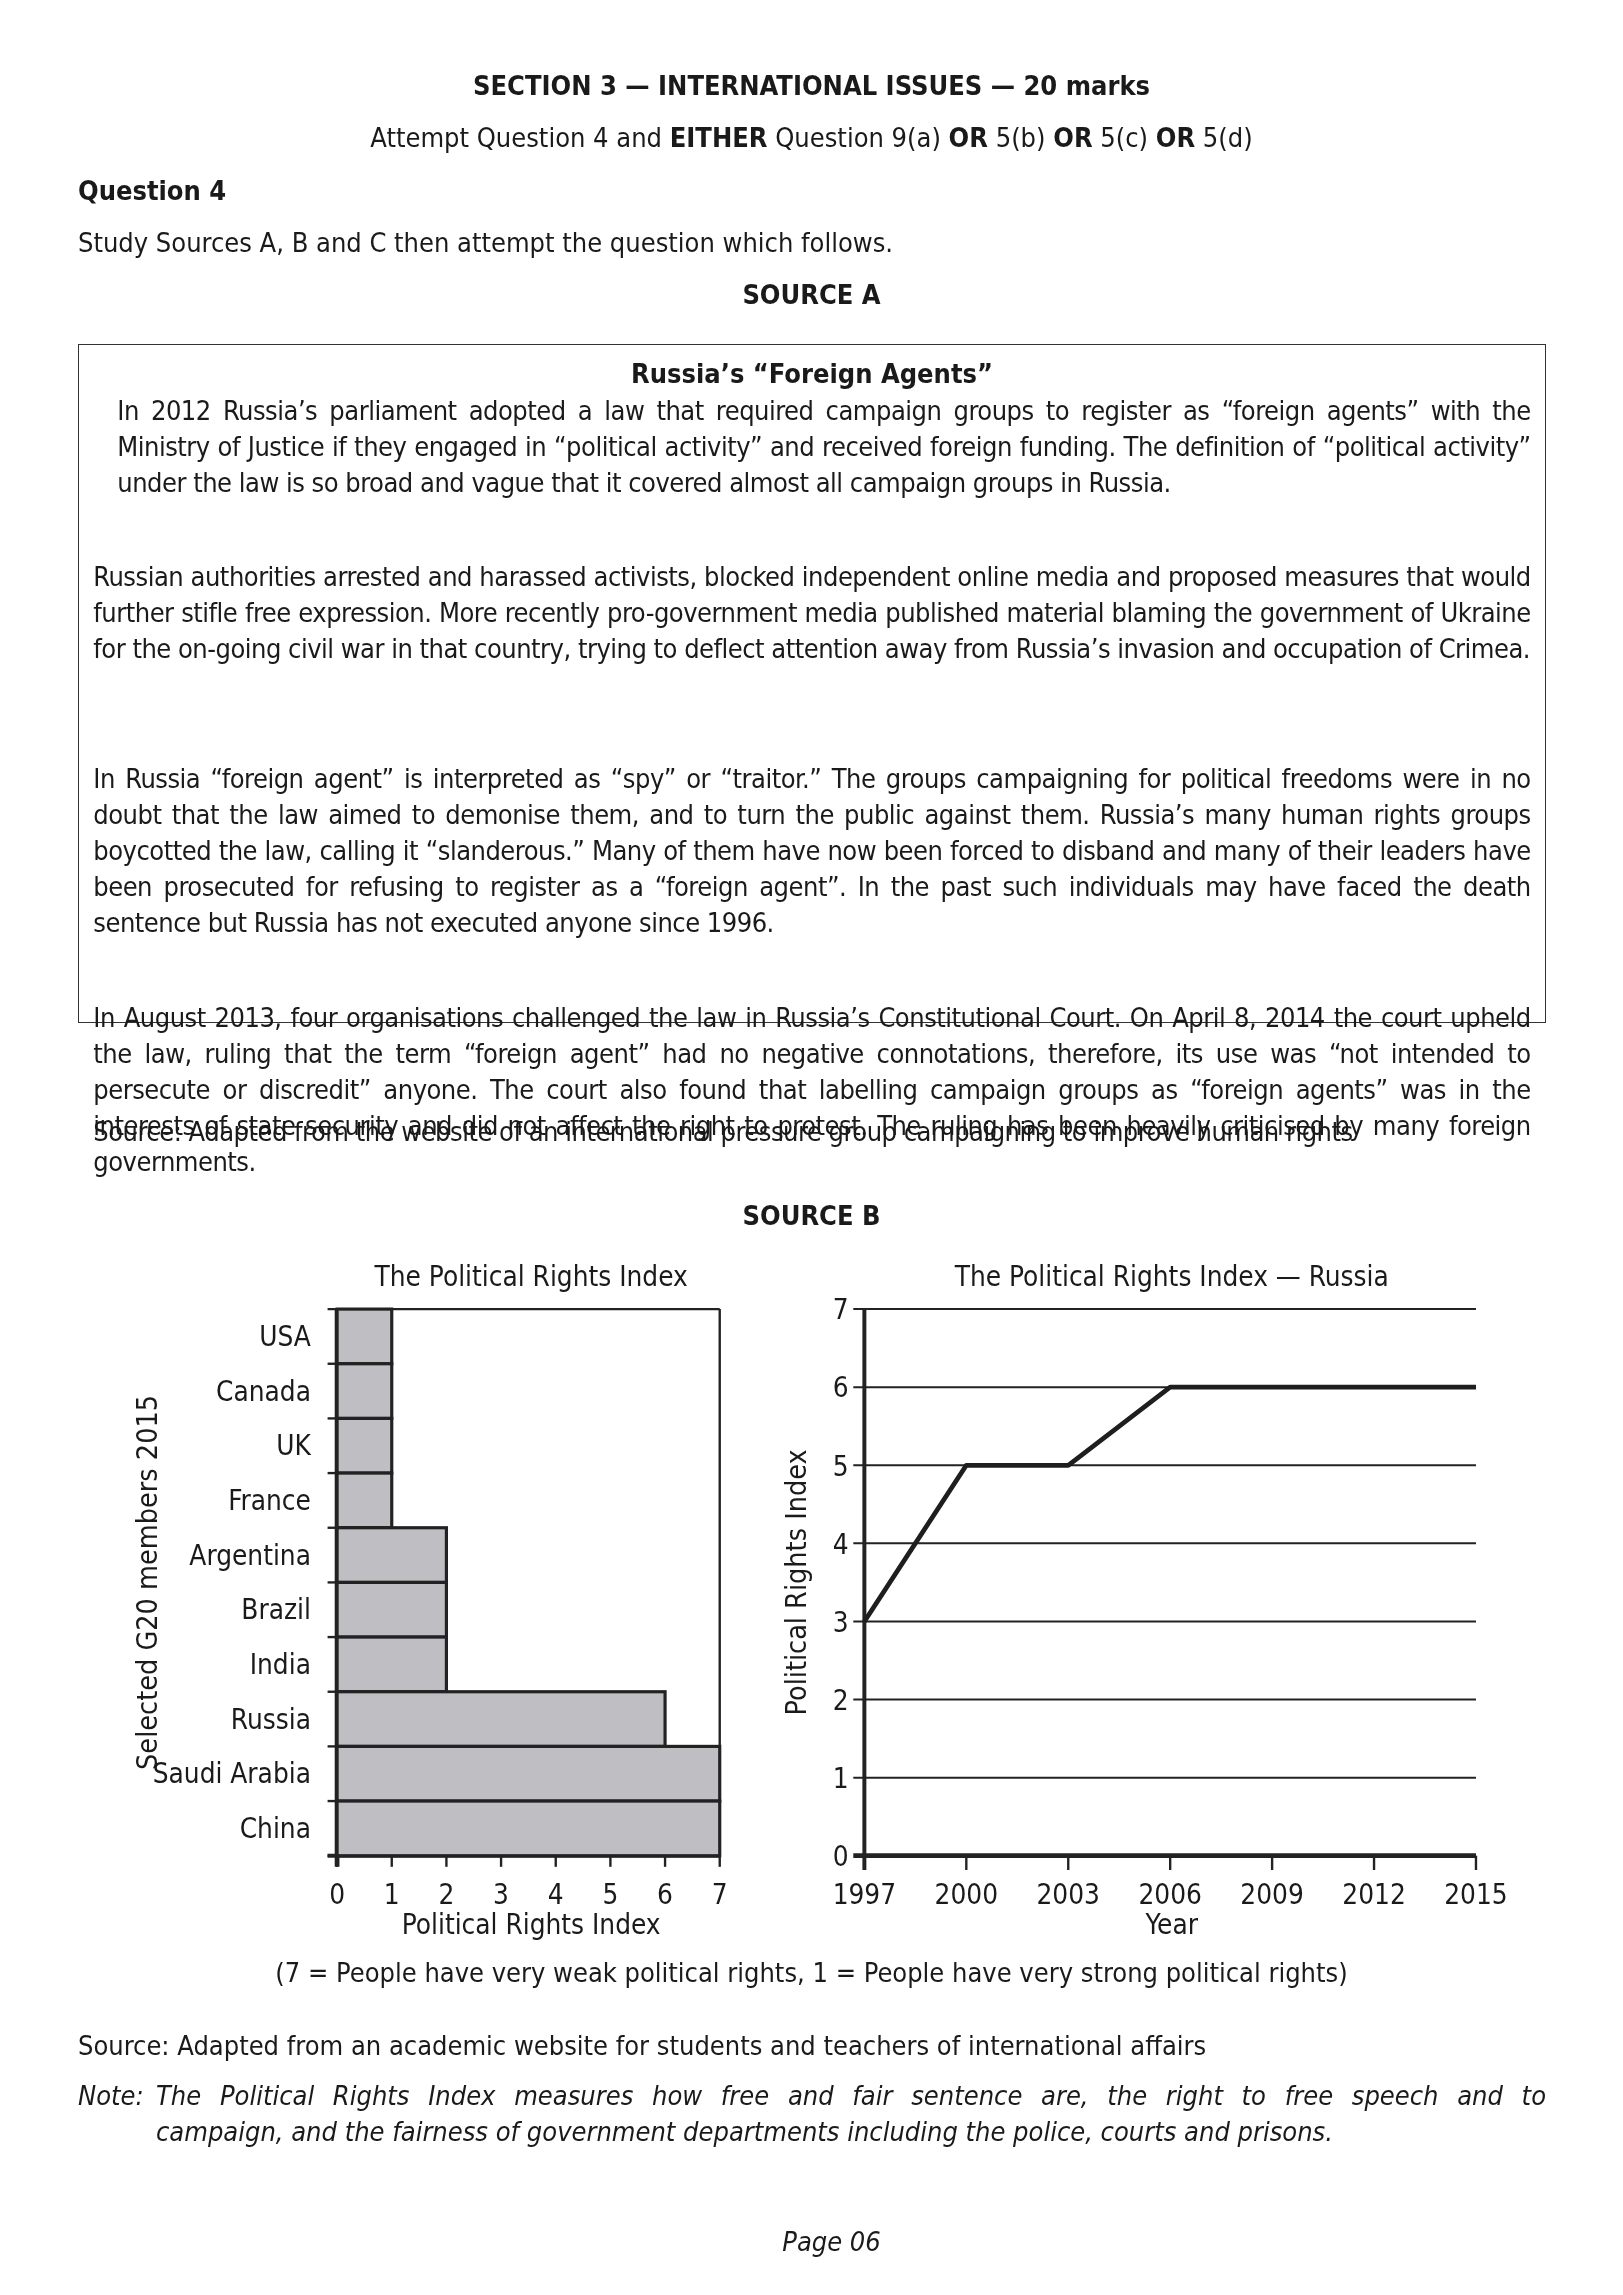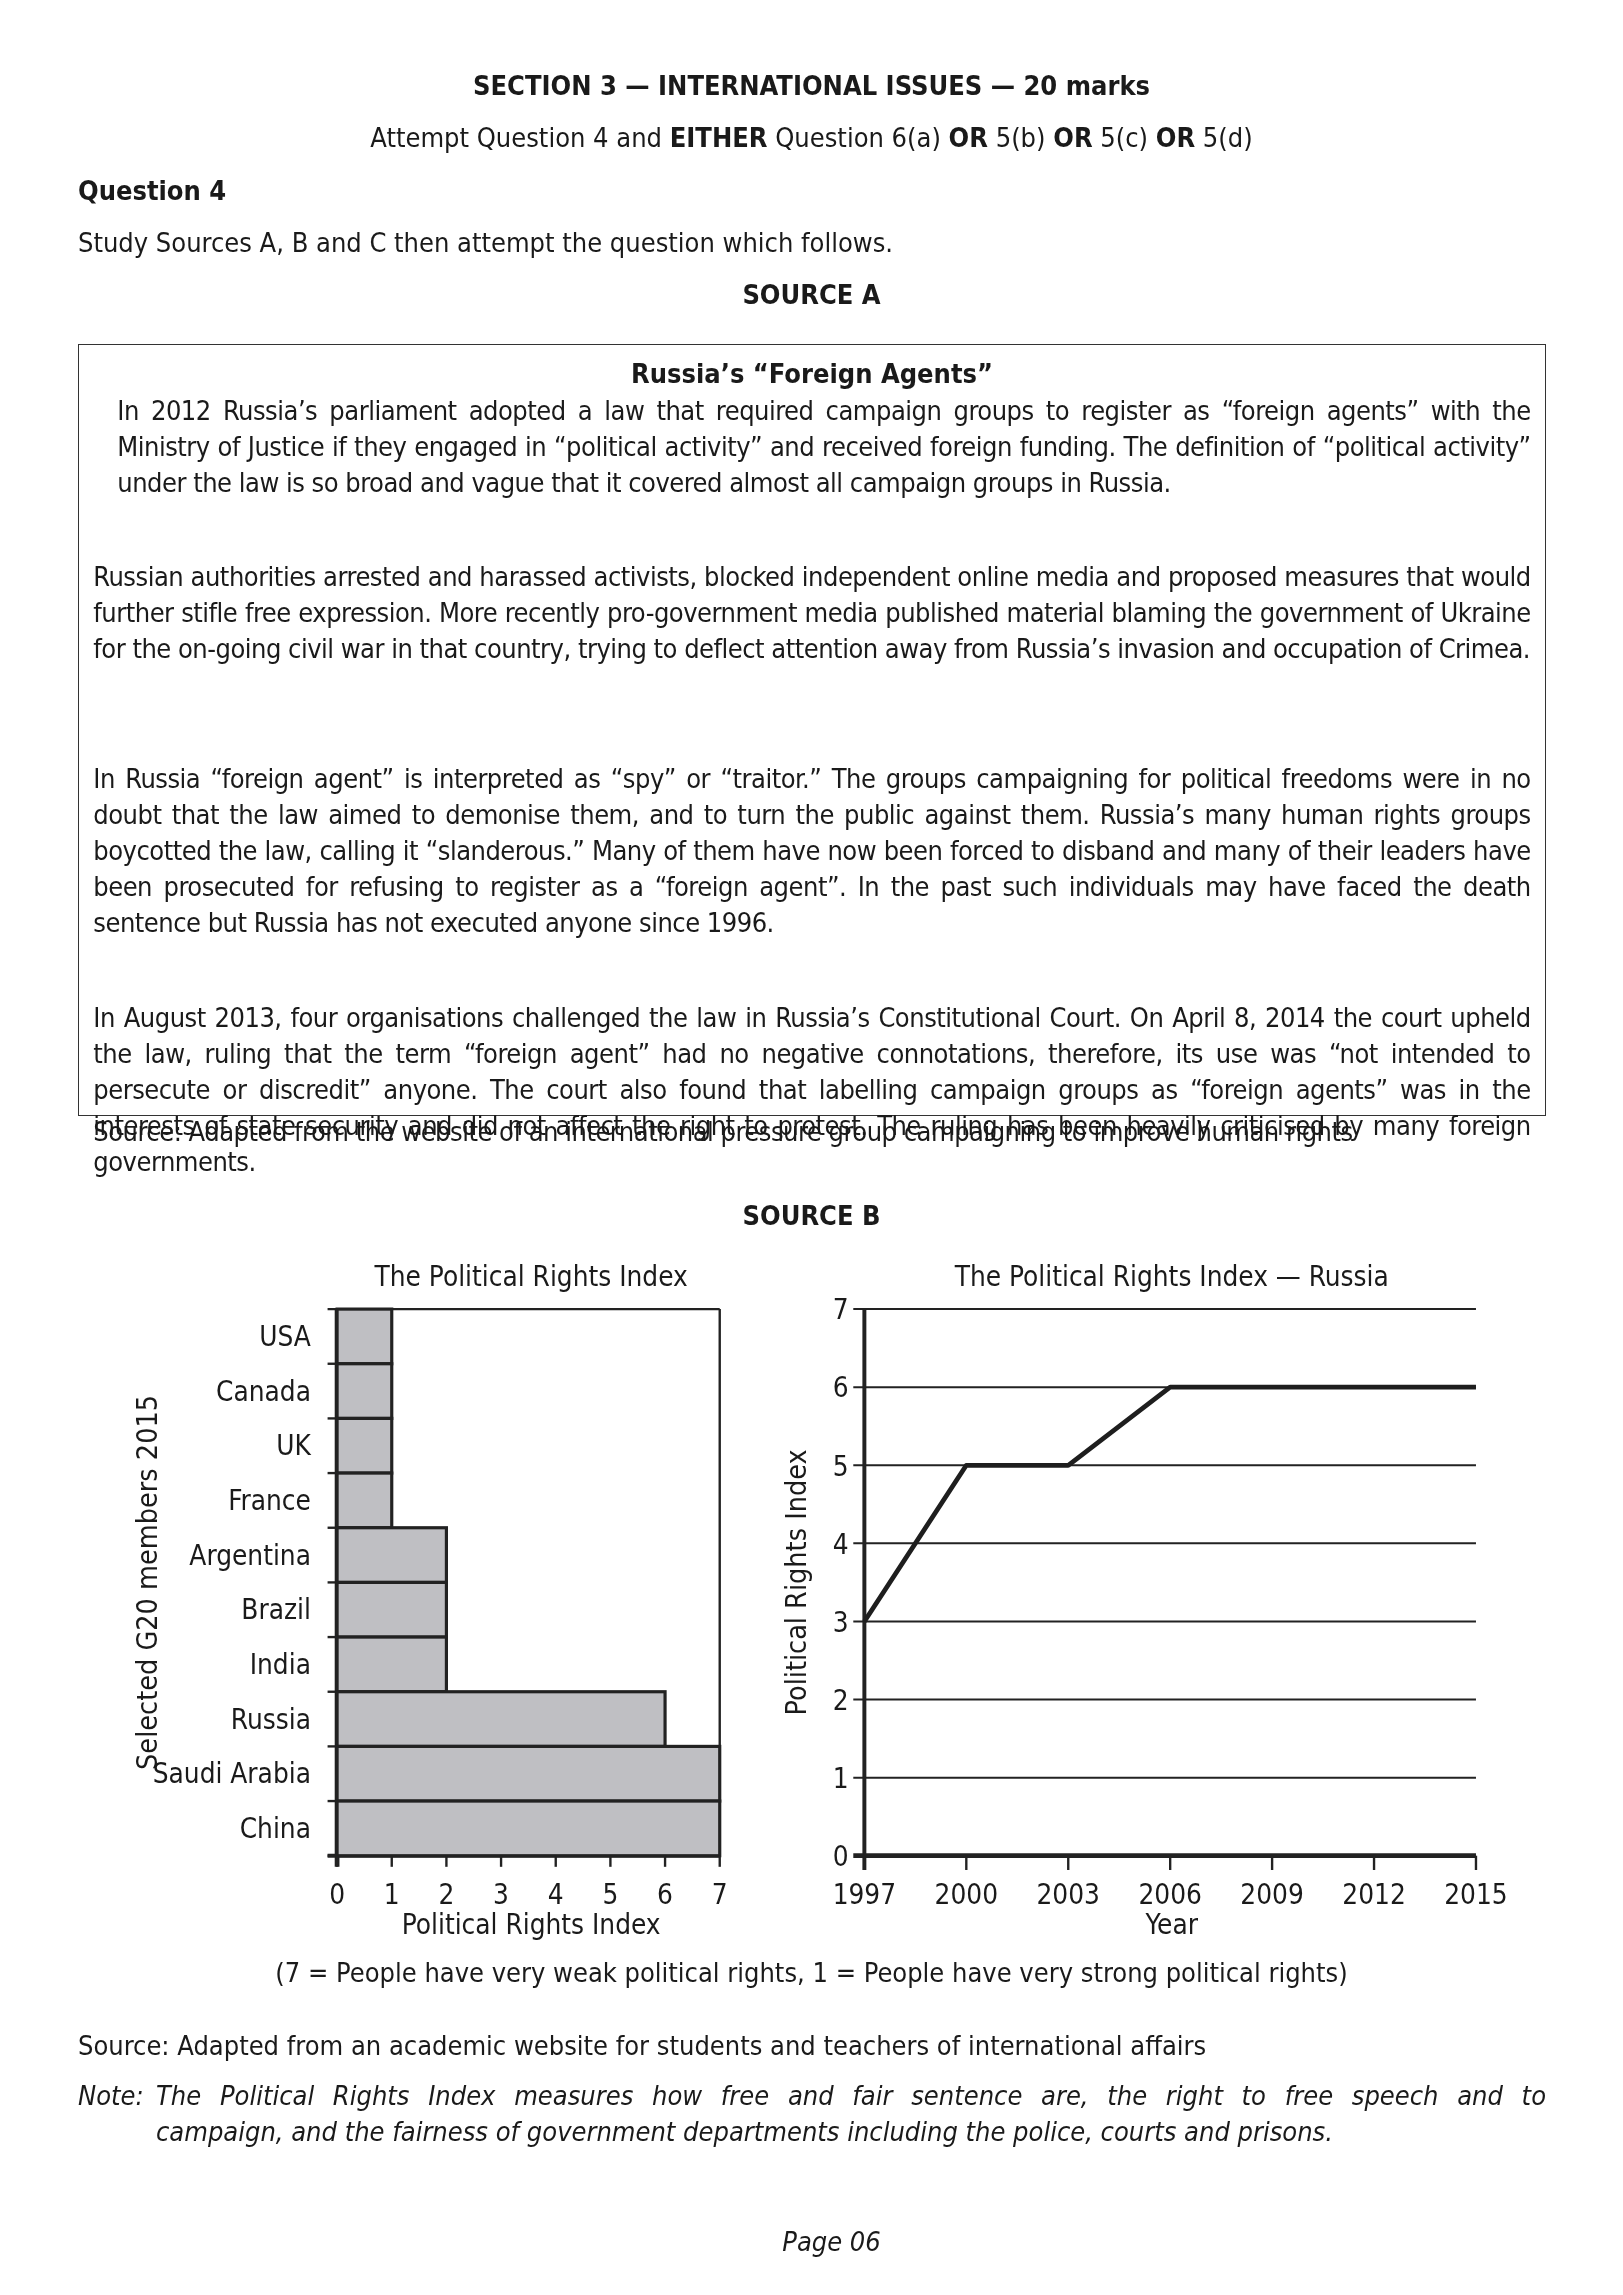--- a/index.html
+++ b/index.html
@@ -12,21 +12,21 @@
   .center { left: 0; width: 1623px; text-align: center; }
   .bold { font-weight: bold; }
   .t34 { font-size: 27px; line-height: 35px; }
   .sec-title { top: 68px; }
   .instr { top: 120px; }
   .q-label { left: 78px; top: 173px; }
   .q-intro { left: 78px; top: 225px; }
   .src-a-label { top: 277px; }
 
   .box {
-    left: 78px; top: 344px; width: 1468px; height: 772px;
+    left: 78px; top: 344px; width: 1468px; height: 679px;
     border: 1.6px solid #333; box-sizing: border-box;
   }
   .box-title { position: absolute; left: 0; right: 0; top: 11px; text-align: center; font-weight: bold; }
   .para {
     position: absolute; left: 14.3px; right: 14.3px;
     text-align: justify; text-align-last: left;
     font-size: 27px; line-height: 36px;
     letter-spacing: -0.5px;
   }
   .p1 { top: 48px; margin-left: 24px; }
@@ -44,21 +44,21 @@
   .note { left: 78px; top: 2078px; width: 1468px; font-style: italic; font-size: 27px; line-height: 36px; }
   .note-label { position: absolute; left: 0; top: 0; }
   .note-text1 { position: absolute; left: 78px; top: 0; right: 0; text-align: justify; text-align-last: justify; }
   .note-text2 { position: absolute; left: 78px; top: 36px; right: 0; }
   .page-num { top: 2224px; font-style: italic; padding-left: 20px; }
 </style>
 </head>
 <body>
 
 <div class="abs center t34 bold sec-title">SECTION 3 — INTERNATIONAL ISSUES — 20 marks</div>
-<div class="abs center t34 instr" id="instr"><span>Attempt Question 4 and </span><span style="font-weight: bold;">EITHER</span><span> Question 6(a) </span><span style="font-weight: bold;">OR</span><span> 5(b) </span><span style="font-weight: bold;">OR</span><span> 5(c) </span><span style="font-weight: bold;">OR</span><span> 5(d)</span></div>
+<div class="abs center t34 instr" id="instr"><span>Attempt Question 4 and </span><span style="font-weight: bold;">EITHER</span><span> Question 9(a) </span><span style="font-weight: bold;">OR</span><span> 5(b) </span><span style="font-weight: bold;">OR</span><span> 5(c) </span><span style="font-weight: bold;">OR</span><span> 5(d)</span></div>
 <div class="abs t34 bold q-label">Question 4</div>
 <div class="abs t34 q-intro">Study Sources A, B and C then attempt the question which follows.</div>
 <div class="abs center t34 bold src-a-label">SOURCE A</div>
 
 <div class="abs box">
   <div class="box-title t34">Russia’s “Foreign Agents”</div>
   <div class="para p1">In 2012 Russia’s parliament adopted a law that required campaign groups to register as “foreign agents” with the Ministry of Justice if they engaged in “political activity” and received foreign funding. The definition of “political activity” under the law is so broad and vague that it covered almost all campaign groups in Russia.</div>
   <div class="para p2">Russian authorities arrested and harassed activists, blocked independent online media and proposed measures that would further stifle free expression. More recently pro-government media published material blaming the government of Ukraine for the on-going civil war in that country, trying to deflect attention away from Russia’s invasion and occupation of Crimea.</div>
   <div class="para p3">In Russia “foreign agent” is interpreted as “spy” or “traitor.” The groups campaigning for political freedoms were in no doubt that the law aimed to demonise them, and to turn the public against them. Russia’s many human rights groups boycotted the law, calling it “slanderous.” Many of them have now been forced to disband and many of their leaders have been prosecuted for refusing to register as a “foreign agent”. In the past such individuals may have faced the death sentence but Russia has not executed anyone since 1996.</div>
   <div class="para p4" style="top:655px;">In August 2013, four organisations challenged the law in Russia’s Constitutional Court. On April 8, 2014 the court upheld the law, ruling that the term “foreign agent” had no negative connotations, therefore, its use was “not intended to persecute or discredit” anyone. The court also found that labelling campaign groups as “foreign agents” was in the interests of state security and did not affect the right to protest. The ruling has been heavily criticised by many foreign governments.</div>

